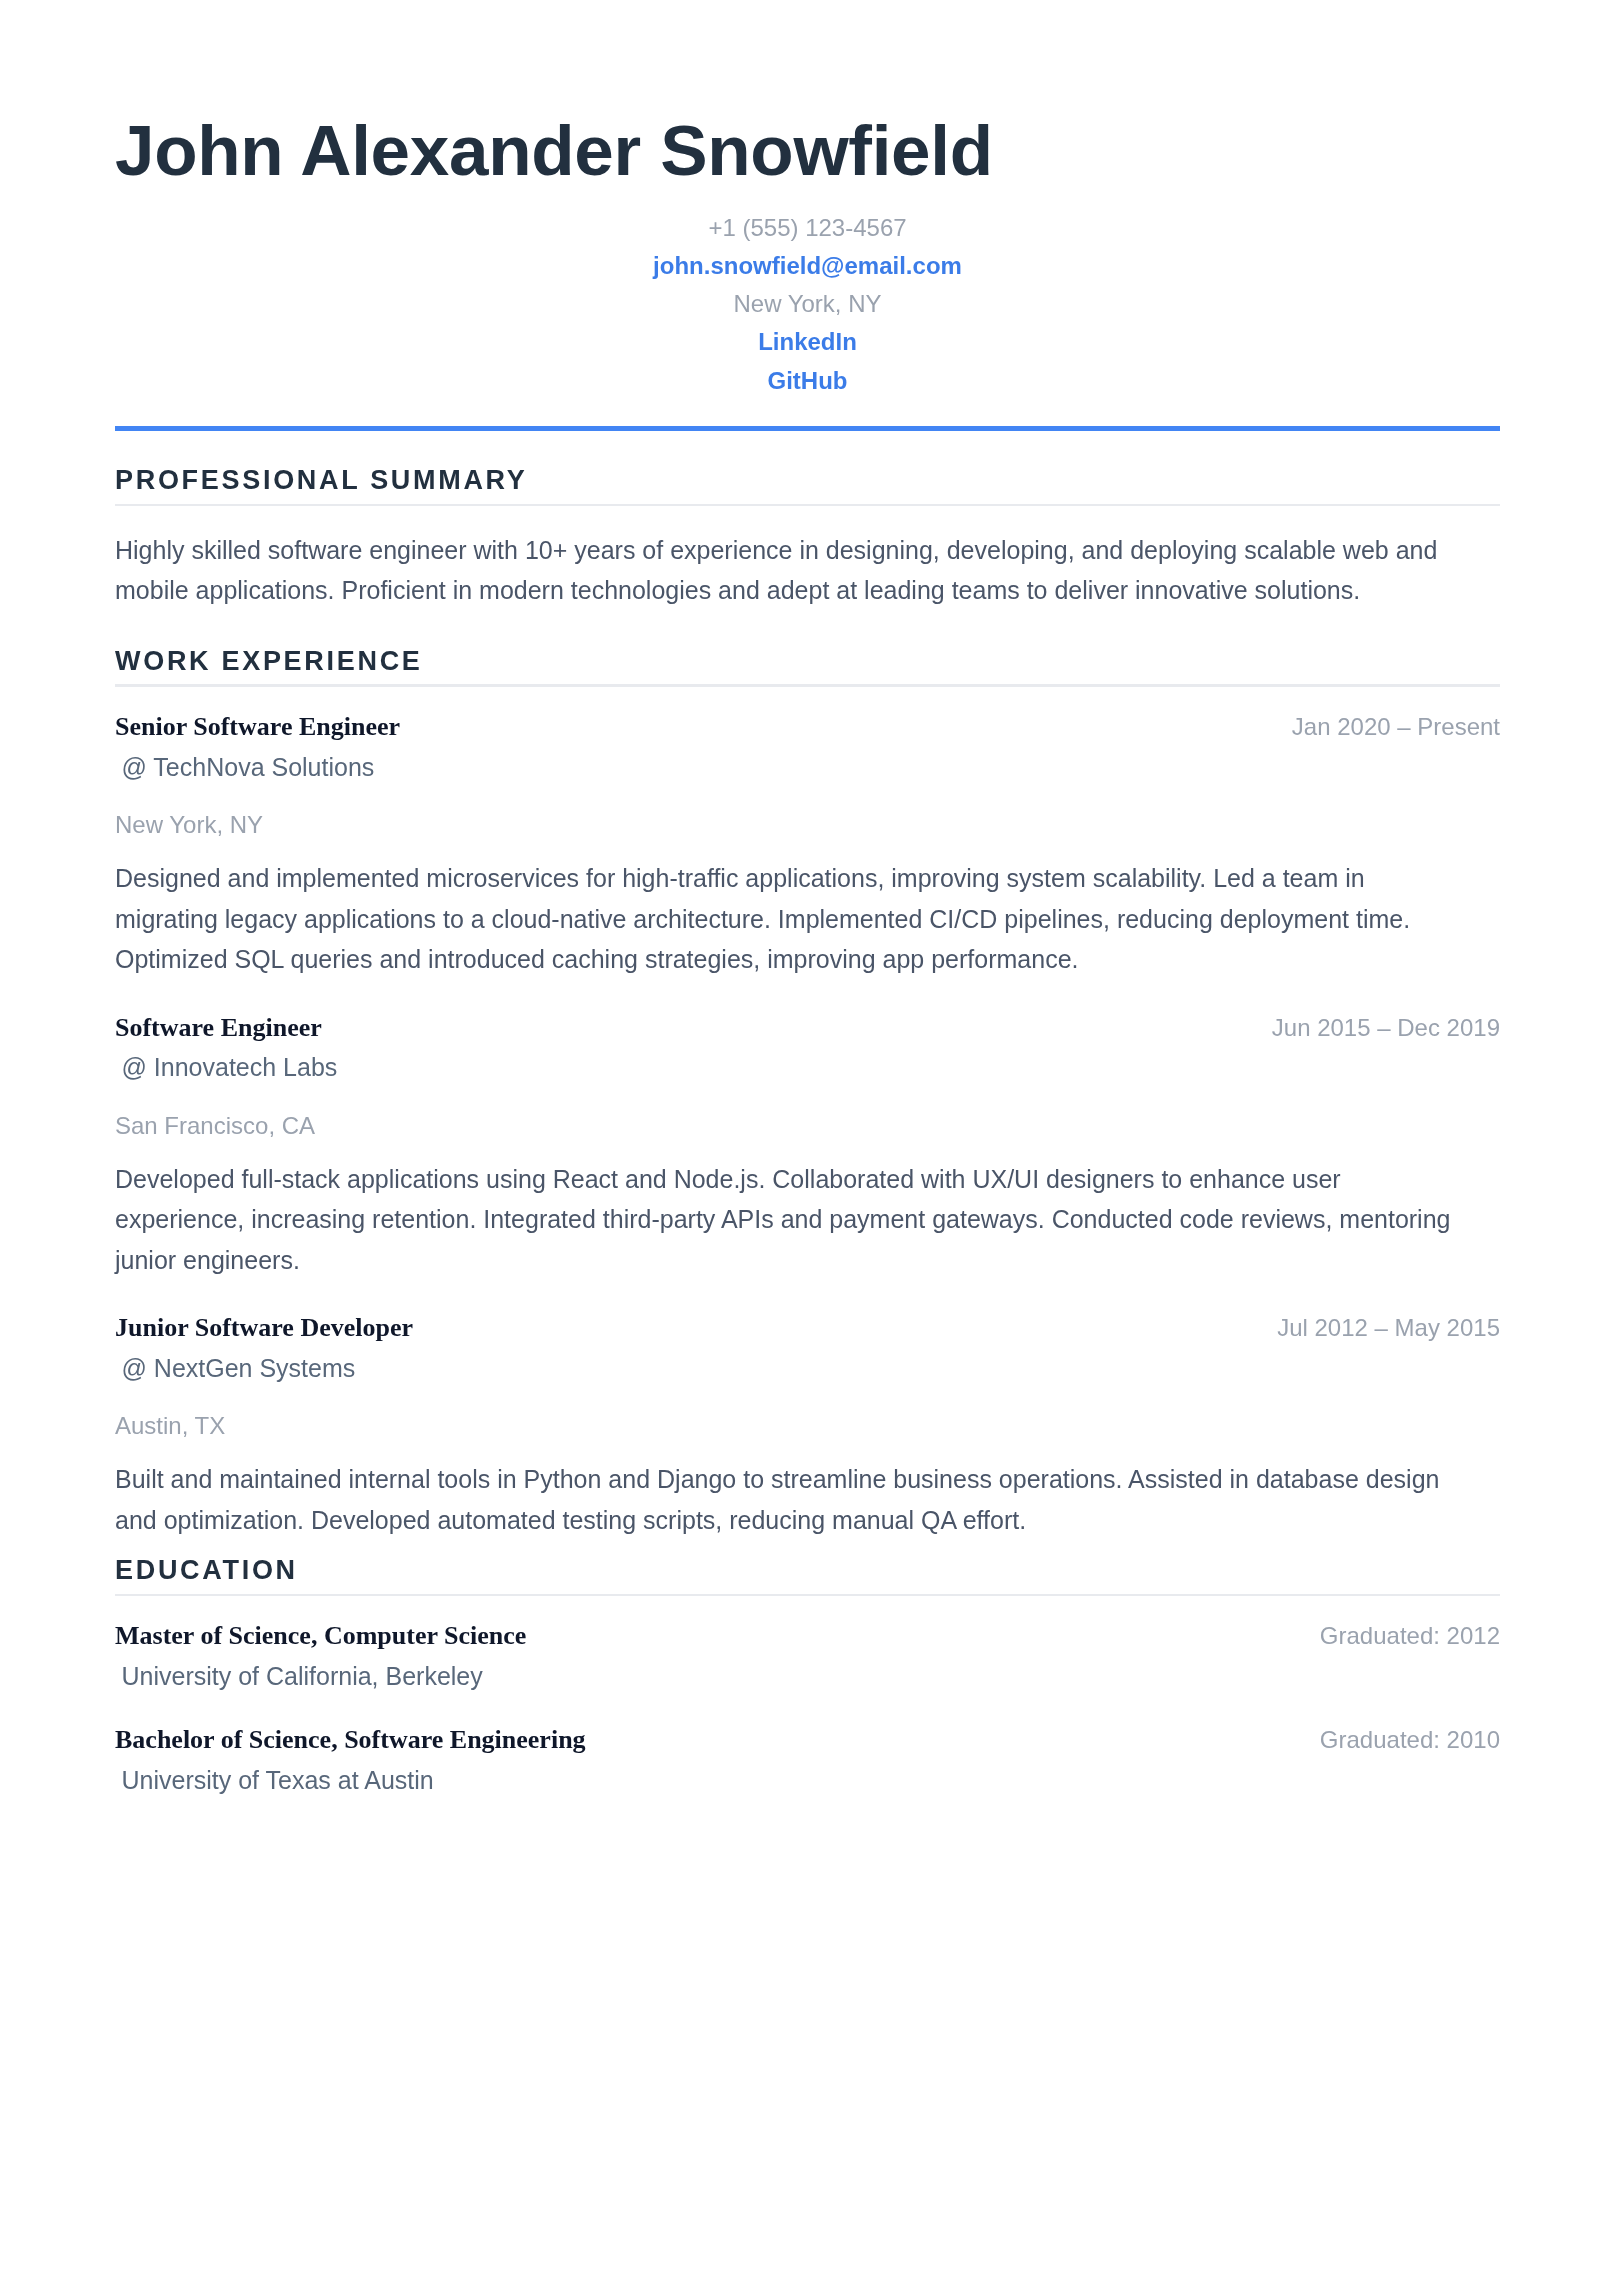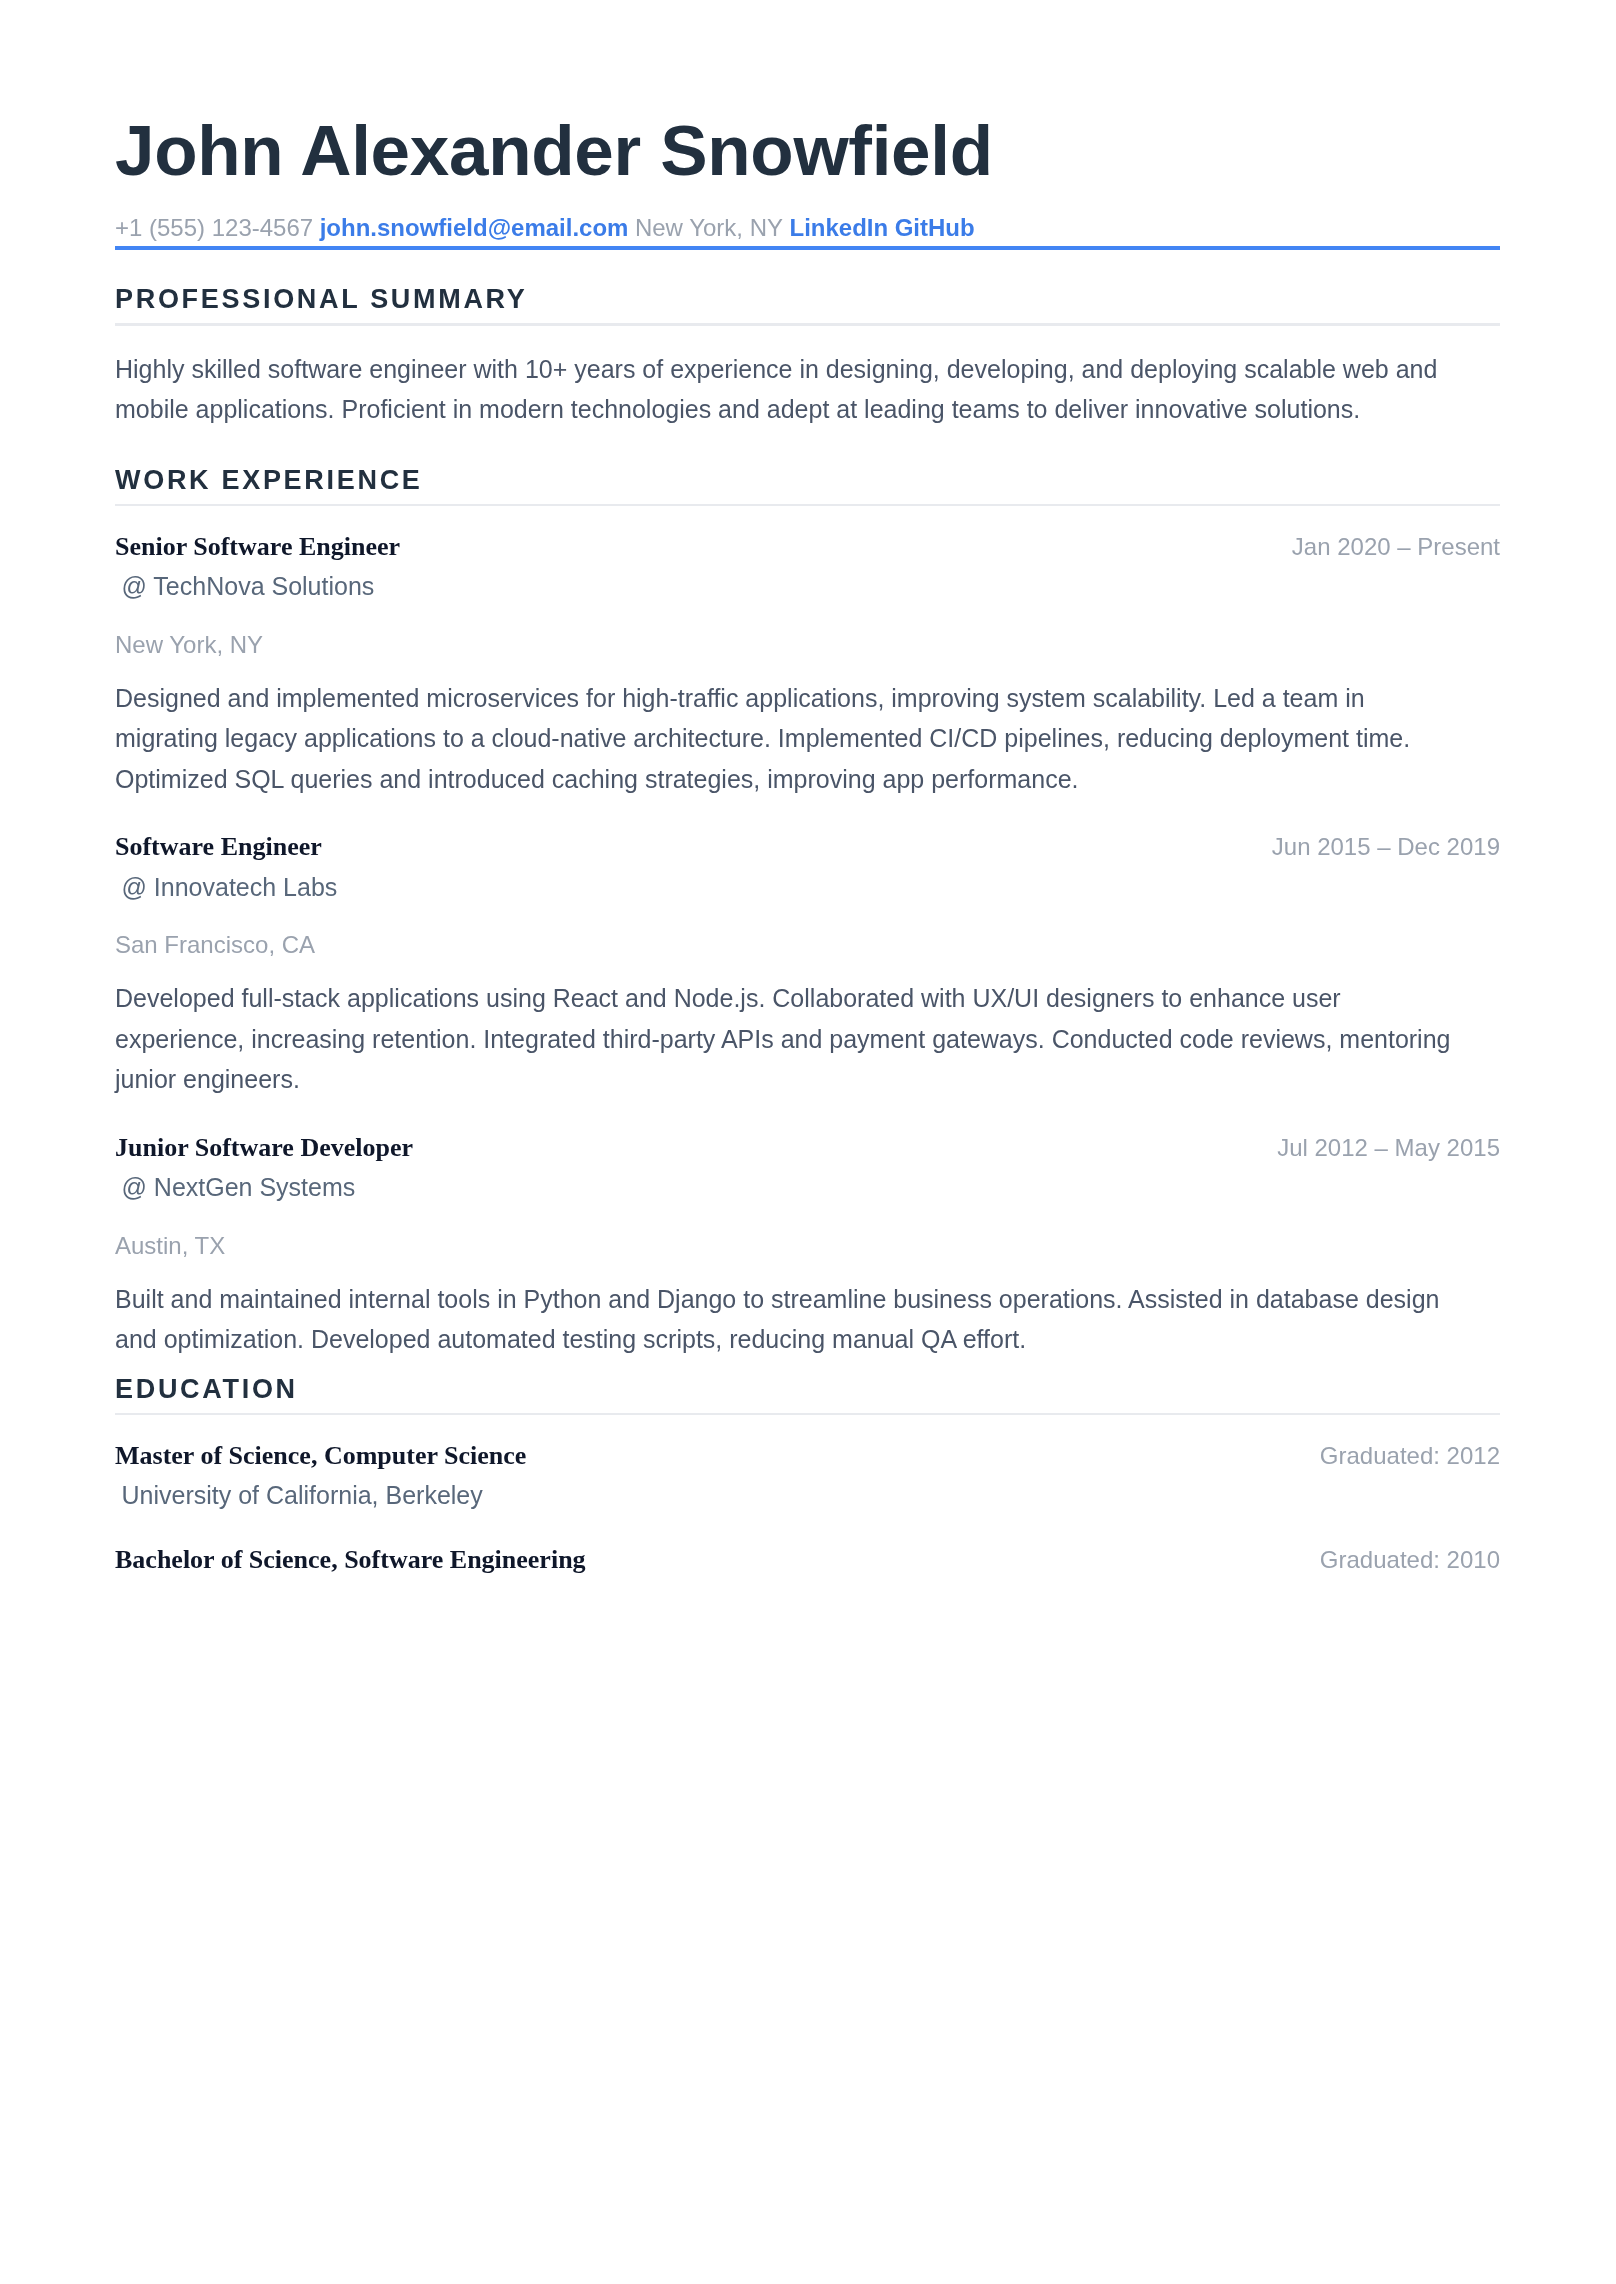--- a/index.html
+++ b/index.html
@@ -26,24 +26,24 @@
     font-size: 71px;
     font-weight: 700;
     color: #22303f;
     letter-spacing: -0.3px;
     line-height: 1.05;
     margin: 0 0 23.4px 0;
     white-space: nowrap;
   }
   .contact {
     display: flex;
-    flex-direction: row;
+    flex-direction: column;
     align-items: center;
     gap: 6.5px;
-    padding-bottom: 2px;
+    padding-bottom: 30px;
   }
   .contact-line {
     font-size: 24px;
     line-height: 1.32;
     color: #9aa2ae;
     font-weight: 400;
   }
   .contact-line.link {
     color: #3b7ce8;
     font-weight: 700;
@@ -206,17 +206,20 @@
       <div class="entry-row sub">
         <div class="entry-org">University of California, Berkeley</div>
       </div>
     </div>
 
     <div class="entry">
       <div class="entry-row">
         <div class="entry-title">Bachelor of Science, Software Engineering</div>
         <div class="entry-date">Graduated: 2010</div>
       </div>
+      <div class="entry-row sub">
+        <div class="entry-org">University of Texas at Austin</div>
+      </div>
     </div>
   </div>
 
 </div>
 
 
 </body></html>

